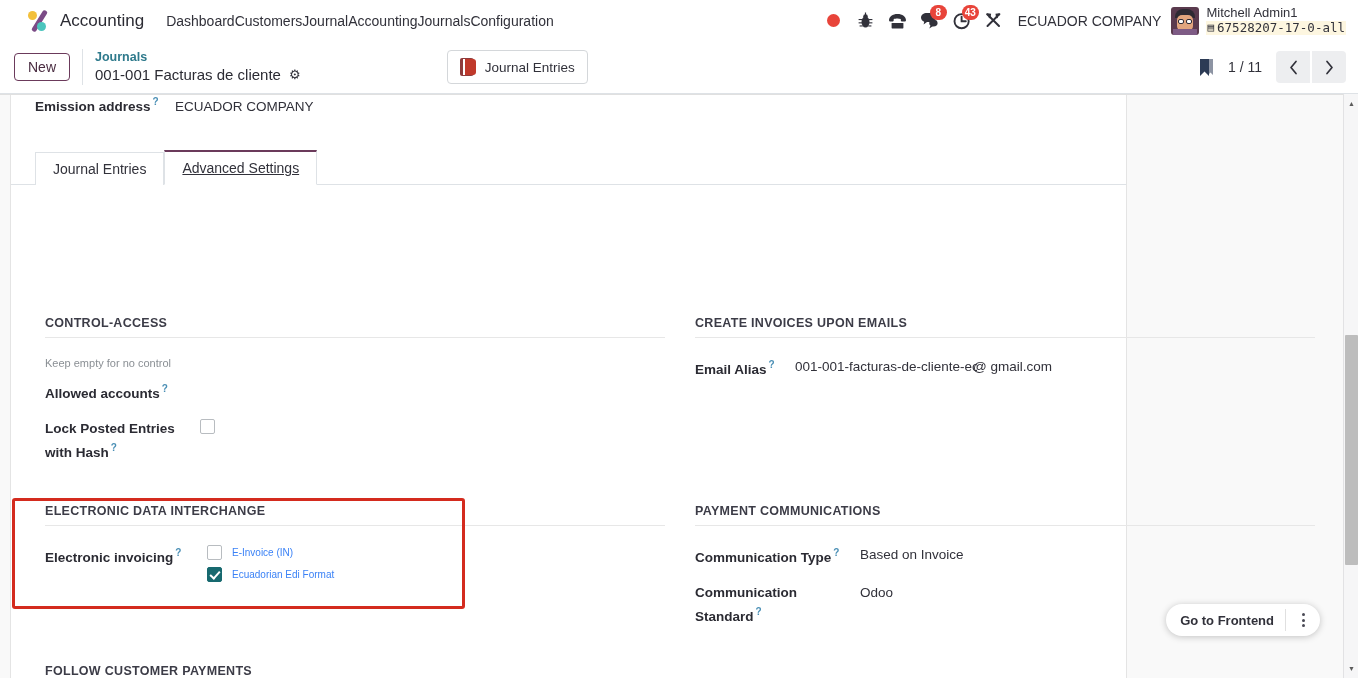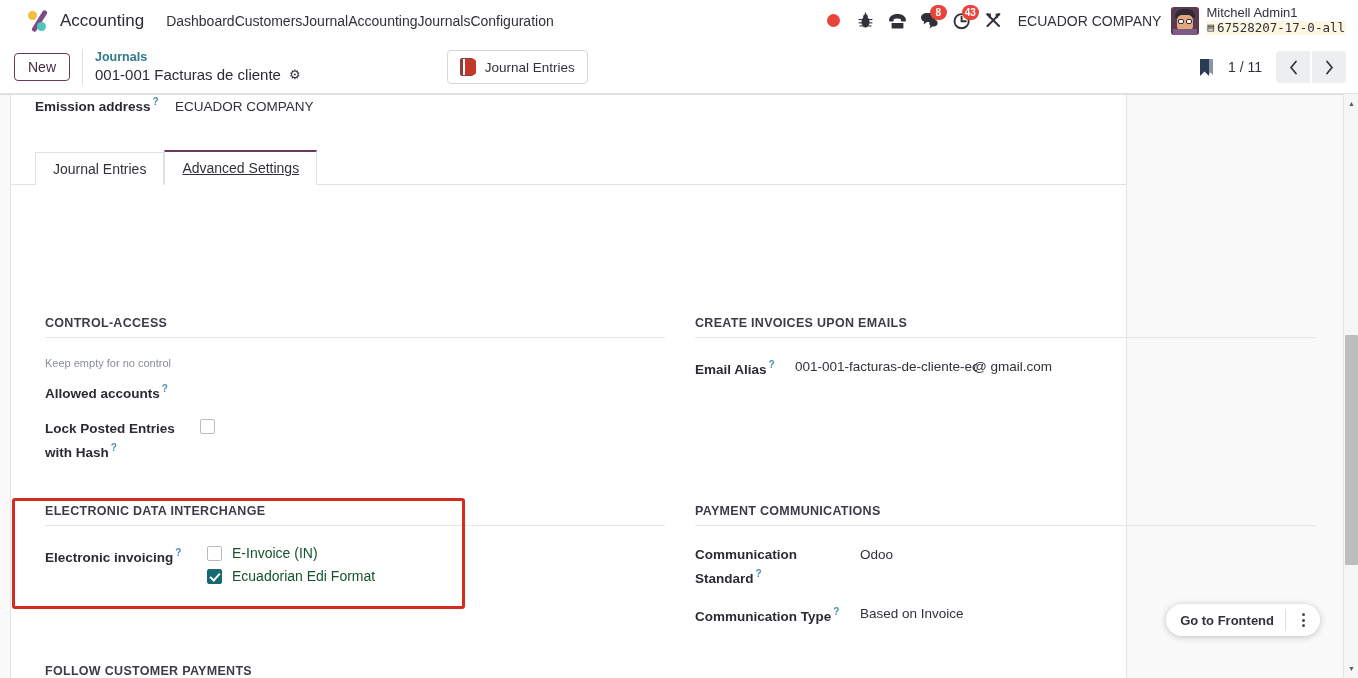--- a/index.html
+++ b/index.html
@@ -183,21 +183,21 @@
     background: #17696f; border-color: #17696f;
     position: relative;
   }
   .cbx.checked::after {
     content: ""; position: absolute; left: 4px; top: 1px;
     width: 4px; height: 8px; border: solid #fff;
     border-width: 0 2px 2px 0; transform: rotate(42deg);
   }
   .cbx-line { display: flex; align-items: center; gap: 10px; margin-bottom: 7px; }
   .cbx-line:last-child { margin-bottom: 0; }
-  .cbx-text { font-size: 14px; color: #14532d; white-space: nowrap; }
+  .cbx-text { font-size: 10px; color: #3b82f6; white-space: nowrap; }
 
   
   .edi-highlight {
     position: absolute; left: 12px; top: 404px;
     width: 453px; height: 111px;
     border: 3px solid #d42b1e; border-radius: 3px;
     pointer-events: none; z-index: 8;
   }
 
   
@@ -441,29 +441,29 @@
             <span class="cbx-text">Ecuadorian Edi Format</span>
           </span>
         </span>
       </div>
     </div>
 
     <div class="grp abs" id="grp-paycomm">
       <div class="grp-title">PAYMENT COMMUNICATIONS</div>
       <div class="field-row">
         <span class="fl" style="width:165px;flex:0 0 165px;">
+          <span>Communication Type</span><span class="help-q">?</span>
+        </span>
+        <span class="fv">Based on Invoice</span>
+      </div>
+      <div class="field-row">
+        <span class="fl" style="width:165px;flex:0 0 165px;">
           <span>Communication Standard</span><span class="help-q">?</span>
         </span>
         <span class="fv">Odoo</span>
-      </div>
-      <div class="field-row">
-        <span class="fl" style="width:165px;flex:0 0 165px;">
-          <span>Communication Type</span><span class="help-q">?</span>
-        </span>
-        <span class="fv">Based on Invoice</span>
       </div>
     </div>
 
     <div class="grp abs" id="grp-follow">
       <div class="grp-title">FOLLOW CUSTOMER PAYMENTS</div>
 
     </div>
 
   </div>
 

